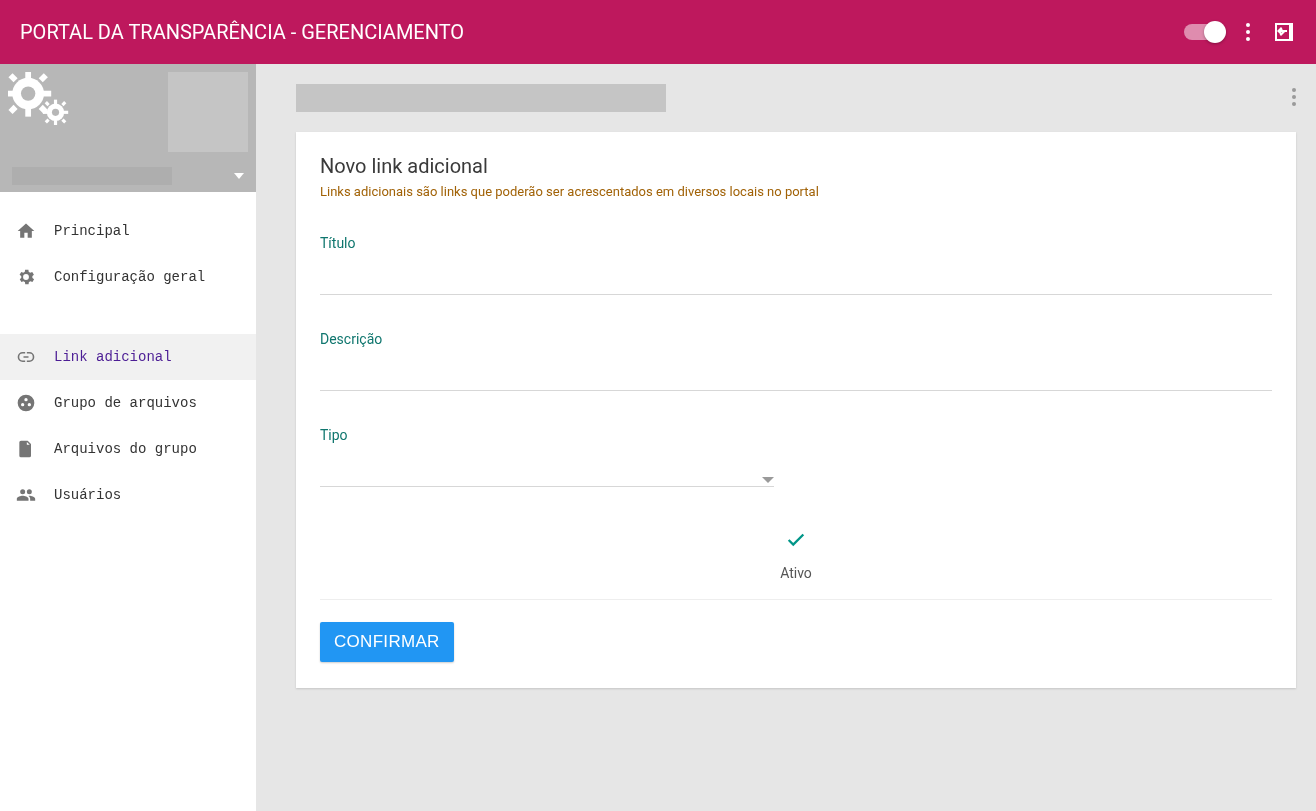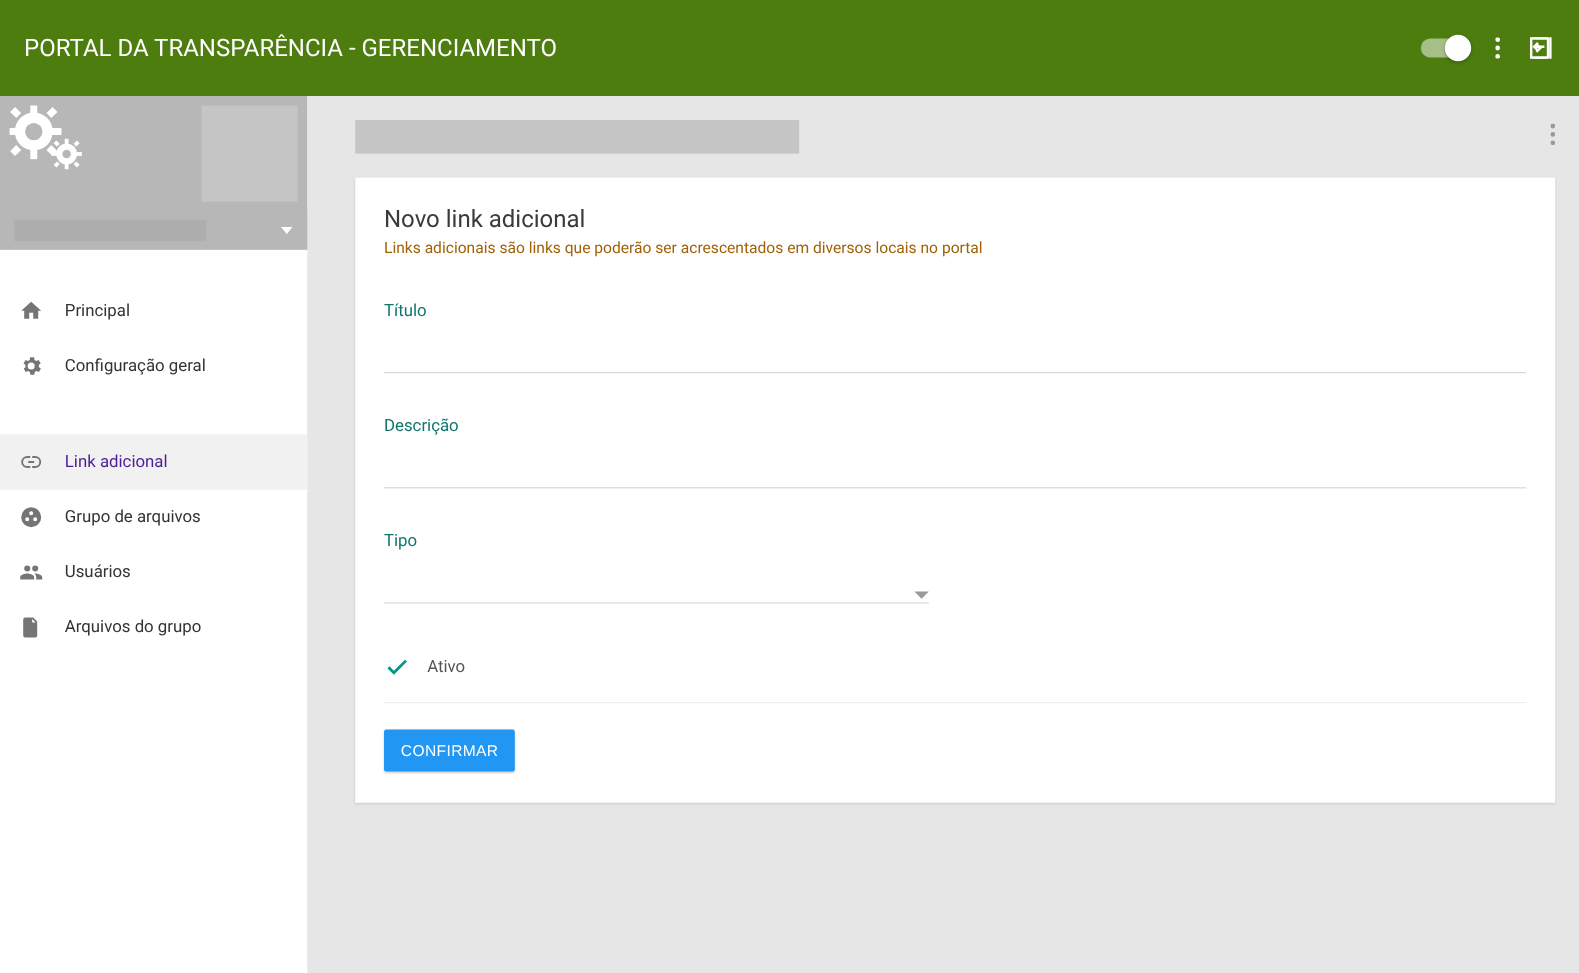--- a/index.html
+++ b/index.html
@@ -1,39 +1,39 @@
 <!DOCTYPE html>
 <html><head>
   <meta charset="utf-8">
   <style>
     * { margin: 0; padding: 0; box-sizing: border-box; }
     body { font-family: 'Roboto', Arial, sans-serif; background: #e6e6e6; font-size: 14px; }
 
     
-    .appbar { height: 80px; background: #4d7c0f; display: flex; align-items: center; justify-content: space-between; padding: 0 20px; }
+    .appbar { height: 64px; background: #be185d; display: flex; align-items: center; justify-content: space-between; padding: 0 20px; }
     .appbar .title { color: #fff; font-size: 20px; font-weight: 400; }
     .appbar .right { display: flex; align-items: center; gap: 22px; }
     .switch { width: 40px; height: 16px; background: rgba(255,255,255,0.5); border-radius: 8px; position: relative; cursor: pointer; }
     .switch .thumb { width: 22px; height: 22px; background: #fff; border-radius: 50%; position: absolute; top: -3px; right: -2px; box-shadow: 0 1px 3px rgba(0,0,0,0.3); }
     .appbar svg { fill: #fff; }
     .icon-btn { cursor: pointer; display:flex; align-items:center; justify-content:center; }
 
     .layout { display: flex; }
 
     
     .sidebar { width: 256px; flex: 0 0 256px; background: #fff; min-height: calc(100vh - 64px); }
     .sidebar-header { background: #b7b7b7; }
     .sidebar-header .top { display: flex; align-items: flex-start; justify-content: space-between; padding: 8px; height: 96px; }
     .gears-icon { color: #fff; }
     .logo-ph { width: 80px; height: 80px; background: #c5c5c5; }
     .sidebar-dropdown { height: 32px; display:flex; align-items:center; justify-content: space-between; padding: 0 12px; background:#b7b7b7; cursor:pointer; }
     .sidebar-dropdown .bar { width: 160px; height: 18px; background: #aeaeae; }
     .sidebar-dropdown svg { fill:#fff; width:10px; height:6px; }
 
-    .nav { padding-top: 28px; }
+    .nav { padding-top: 16px; font-family: Liberation Mono, monospace; }
     .nav-item { display:flex; align-items:center; height: 46px; padding: 0 16px; cursor:pointer; color:#333; }
     .nav-item .icon { width: 20px; height: 20px; margin-right: 18px; display:flex; align-items:center; justify-content:center; }
     .nav-item .icon svg { fill:#757575; width:20px; height:20px; }
     .nav-item.active { background:#f1f1f1; color:#4c1d95;margin-top:34px; }
     .nav-item span.label { font-size:14px; }
 
     
     .main { flex: 1; padding: 20px 20px 20px 40px; }
 
     .page-head { display:flex; align-items:center; justify-content:space-between; margin-bottom: 20px; }
@@ -46,25 +46,25 @@
     .card .sub { font-size: 13px; color:#a16207; margin-bottom: 36px; }
 
     .field { margin-bottom: 36px; }
     .field:last-of-type { margin-bottom: 0; }
     .field-label { font-size: 14px; color:#0f766e; display:block; margin-bottom: 26px; }
     .input-full { border: none; border-bottom: 1px solid #d7d7d7; width: 100%; height: 18px; outline: none; font-size:14px; }
     .select-wrap { width: 454px; position:relative; }
     .select-input { border: none; border-bottom: 1px solid #d7d7d7; width: 100%; height: 18px; outline:none; cursor:pointer; }
     .select-arrow { position:absolute; right:0; bottom:4px; width:0; height:0; border-left:6px solid transparent; border-right:6px solid transparent; border-top:6px solid #9a9a9a; }
 
-    .check-row { display:flex; align-items:center; gap: 14px; padding: 6px 0 18px 0; border-bottom: 1px solid #eee; }
+    .check-row { display:flex; align-items:center; gap: 14px; padding: 6px 0 18px 0; border-bottom: 1px solid #eee; flex-direction: column; }
     .check-row svg { width:22px; height:22px; }
     .check-row span { font-size:14px; color:#555; }
 
-    .submit-btn { background:#2196f3; color:#fff; border:none; padding: 10px 14px; font-size:13px; font-weight:500; letter-spacing:0.3px; cursor:pointer; margin-top: 22px; border-radius:2px; box-shadow:0 1px 2px rgba(0,0,0,0.2); }
+    .submit-btn { background:#2196f3; color:#fff; border:none; padding: 10px 14px; font-size:17px; font-weight:500; letter-spacing:0.3px; cursor:pointer; margin-top: 22px; border-radius:2px; box-shadow:0 1px 2px rgba(0,0,0,0.2); }
   </style>
 </head>
 <body>
 
 <div class="appbar">
   <div class="title">PORTAL DA TRANSPARÊNCIA - GERENCIAMENTO</div>
   <div class="right">
     <div class="switch">
       <div class="thumb"></div>
     </div>
@@ -158,32 +158,32 @@
         <span class="icon">
             <svg viewBox="0 0 24 24">
               <path d="M12 2a10 10 0 100 20 10 10 0 000-20zM8 16a2 2 0 110-4 2 2 0 010 4zm2-8a2 2 0 114 0 2 2 0 01-4 0zm6 8a2 2 0 110-4 2 2 0 010 4z"></path>
             </svg>
           </span>
         <span class="label">Grupo de arquivos</span>
       </div>
       <div class="nav-item">
         <span class="icon">
             <svg viewBox="0 0 24 24">
+              <path d="M6 2h8l4 4v14a2 2 0 01-2 2H6a2 2 0 01-2-2V4a2 2 0 012-2zm7 1.5V7h3.5L13 3.5z"></path>
+            </svg>
+          </span>
+        <span class="label">Arquivos do grupo</span>
+      </div>
+      <div class="nav-item">
+        <span class="icon">
+            <svg viewBox="0 0 24 24">
               <path d="M16 11a3 3 0 100-6 3 3 0 000 6zm-8 0a3 3 0 100-6 3 3 0 000 6zm0 2c-2.3 0-7 1.2-7 3.5V19h14v-2.5C15 14.2 10.3 13 8 13zm8 0c-.3 0-.6 0-1 .1 1.2.9 2 2 2 3.4V19h6v-2.5c0-2.3-4.7-3.5-7-3.5z"></path>
             </svg>
           </span>
         <span class="label">Usuários</span>
-      </div>
-      <div class="nav-item">
-        <span class="icon">
-            <svg viewBox="0 0 24 24">
-              <path d="M6 2h8l4 4v14a2 2 0 01-2 2H6a2 2 0 01-2-2V4a2 2 0 012-2zm7 1.5V7h3.5L13 3.5z"></path>
-            </svg>
-          </span>
-        <span class="label">Arquivos do grupo</span>
       </div>
     </div>
   </div>
 
   <div class="main">
     <div class="page-head">
       <div class="page-title-ph"></div>
       <div class="vmore">
         <svg width="4" height="18" viewBox="0 0 4 18">
             <circle cx="2" cy="2" r="2"></circle>

